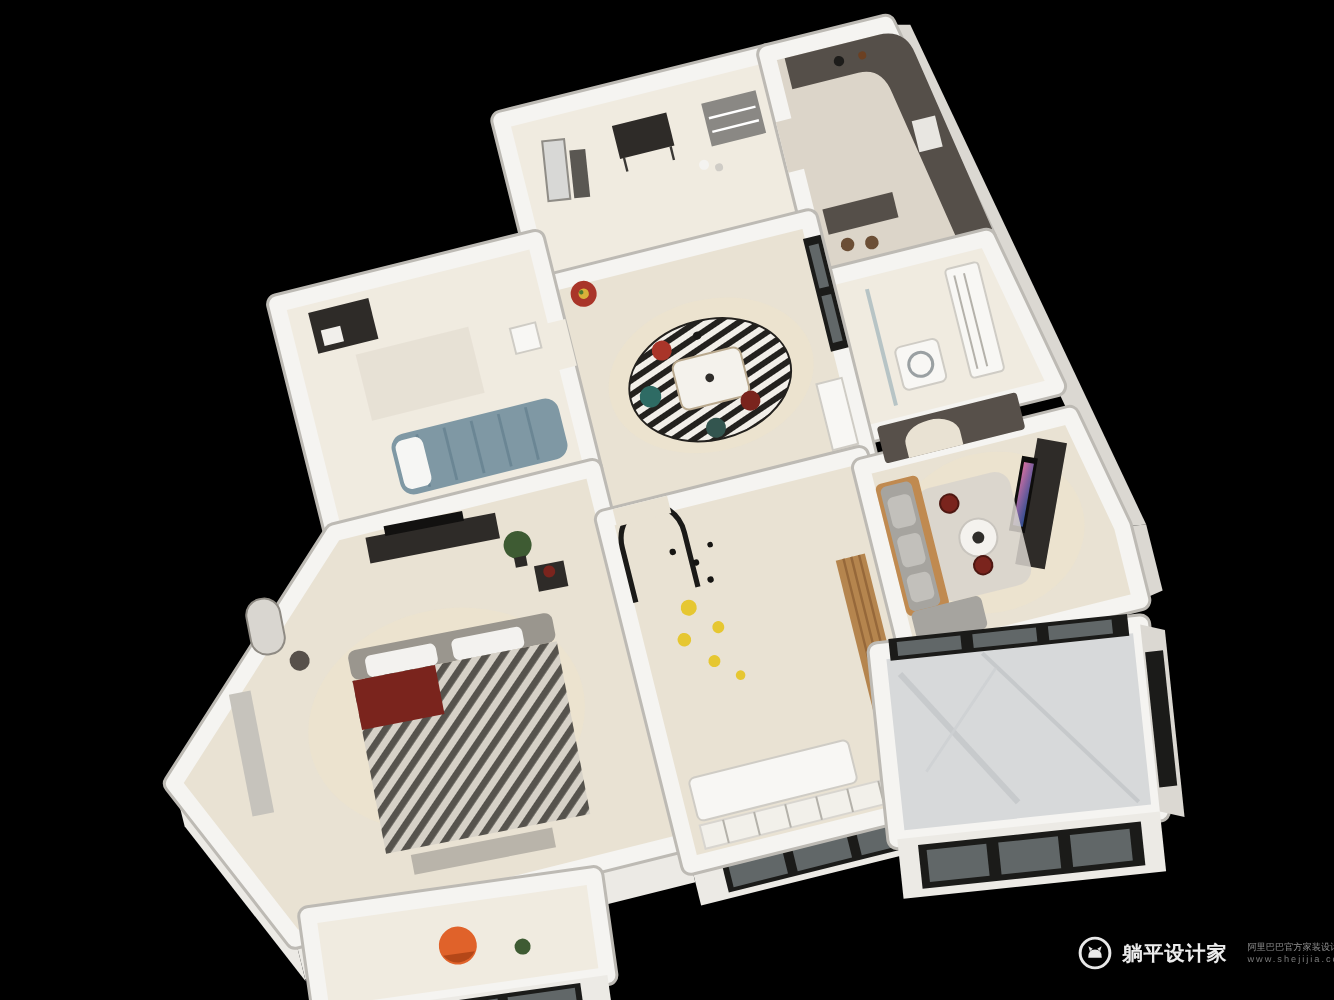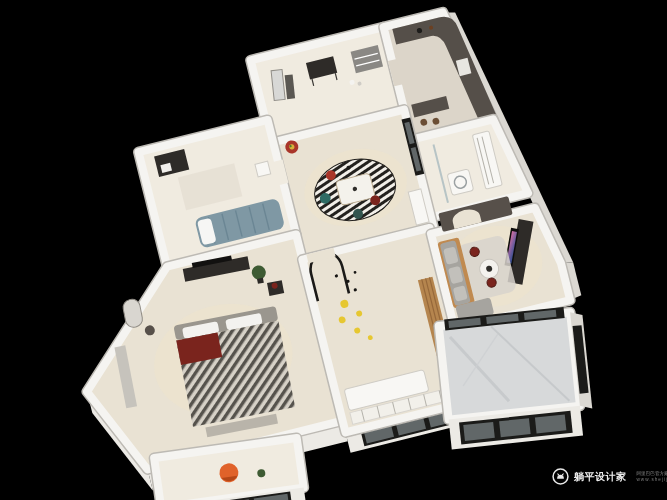--- a/index.html
+++ b/index.html
@@ -26,21 +26,21 @@
   .yellow{fill:var(--accent-yellow,#e6c731);}
   .blue{fill:var(--accent-blue,#7f98a4);}
   .wood{fill:var(--wood-tan,#b5854e);}
   .sofa{fill:var(--sofa-gray,#a6a49f);}
   .sofatan{fill:var(--sofa-tan,#c08a50);}
   .whitef{fill:#f8f7f4;stroke:#cfccc5;stroke-width:1;}
   .grayline{stroke:#b4b1aa;stroke-width:1;fill:none;}
   .darkline{stroke:#3a3835;stroke-width:1.2;fill:none;}
   .glow{fill:#f7e9c4;opacity:.22;}
   
-  .watermark{position:absolute;left:552px;top:468px;width:114px;display:flex;align-items:center;gap:5px;}
+  .watermark{position:absolute;left:552px;top:468px;width:114px;display:flex;align-items:center;gap:5px;justify-content:center;}
   .wm-logo{flex:0 0 auto;}
   .wm-brand{font-size:10px;font-weight:700;color:#ececec;white-space:nowrap;letter-spacing:.5px;}
   .wm-div{width:1px;height:15px;background:#707070;}
   .wm-info{display:flex;flex-direction:column;justify-content:center;}
   .wm-tagline{font-size:4.6px;color:#909090;line-height:6px;white-space:nowrap;}
   .wm-url{font-size:4.6px;color:#7d7d7d;line-height:6px;letter-spacing:1px;white-space:nowrap;}
 </style>
 </head>
 <body>
 

